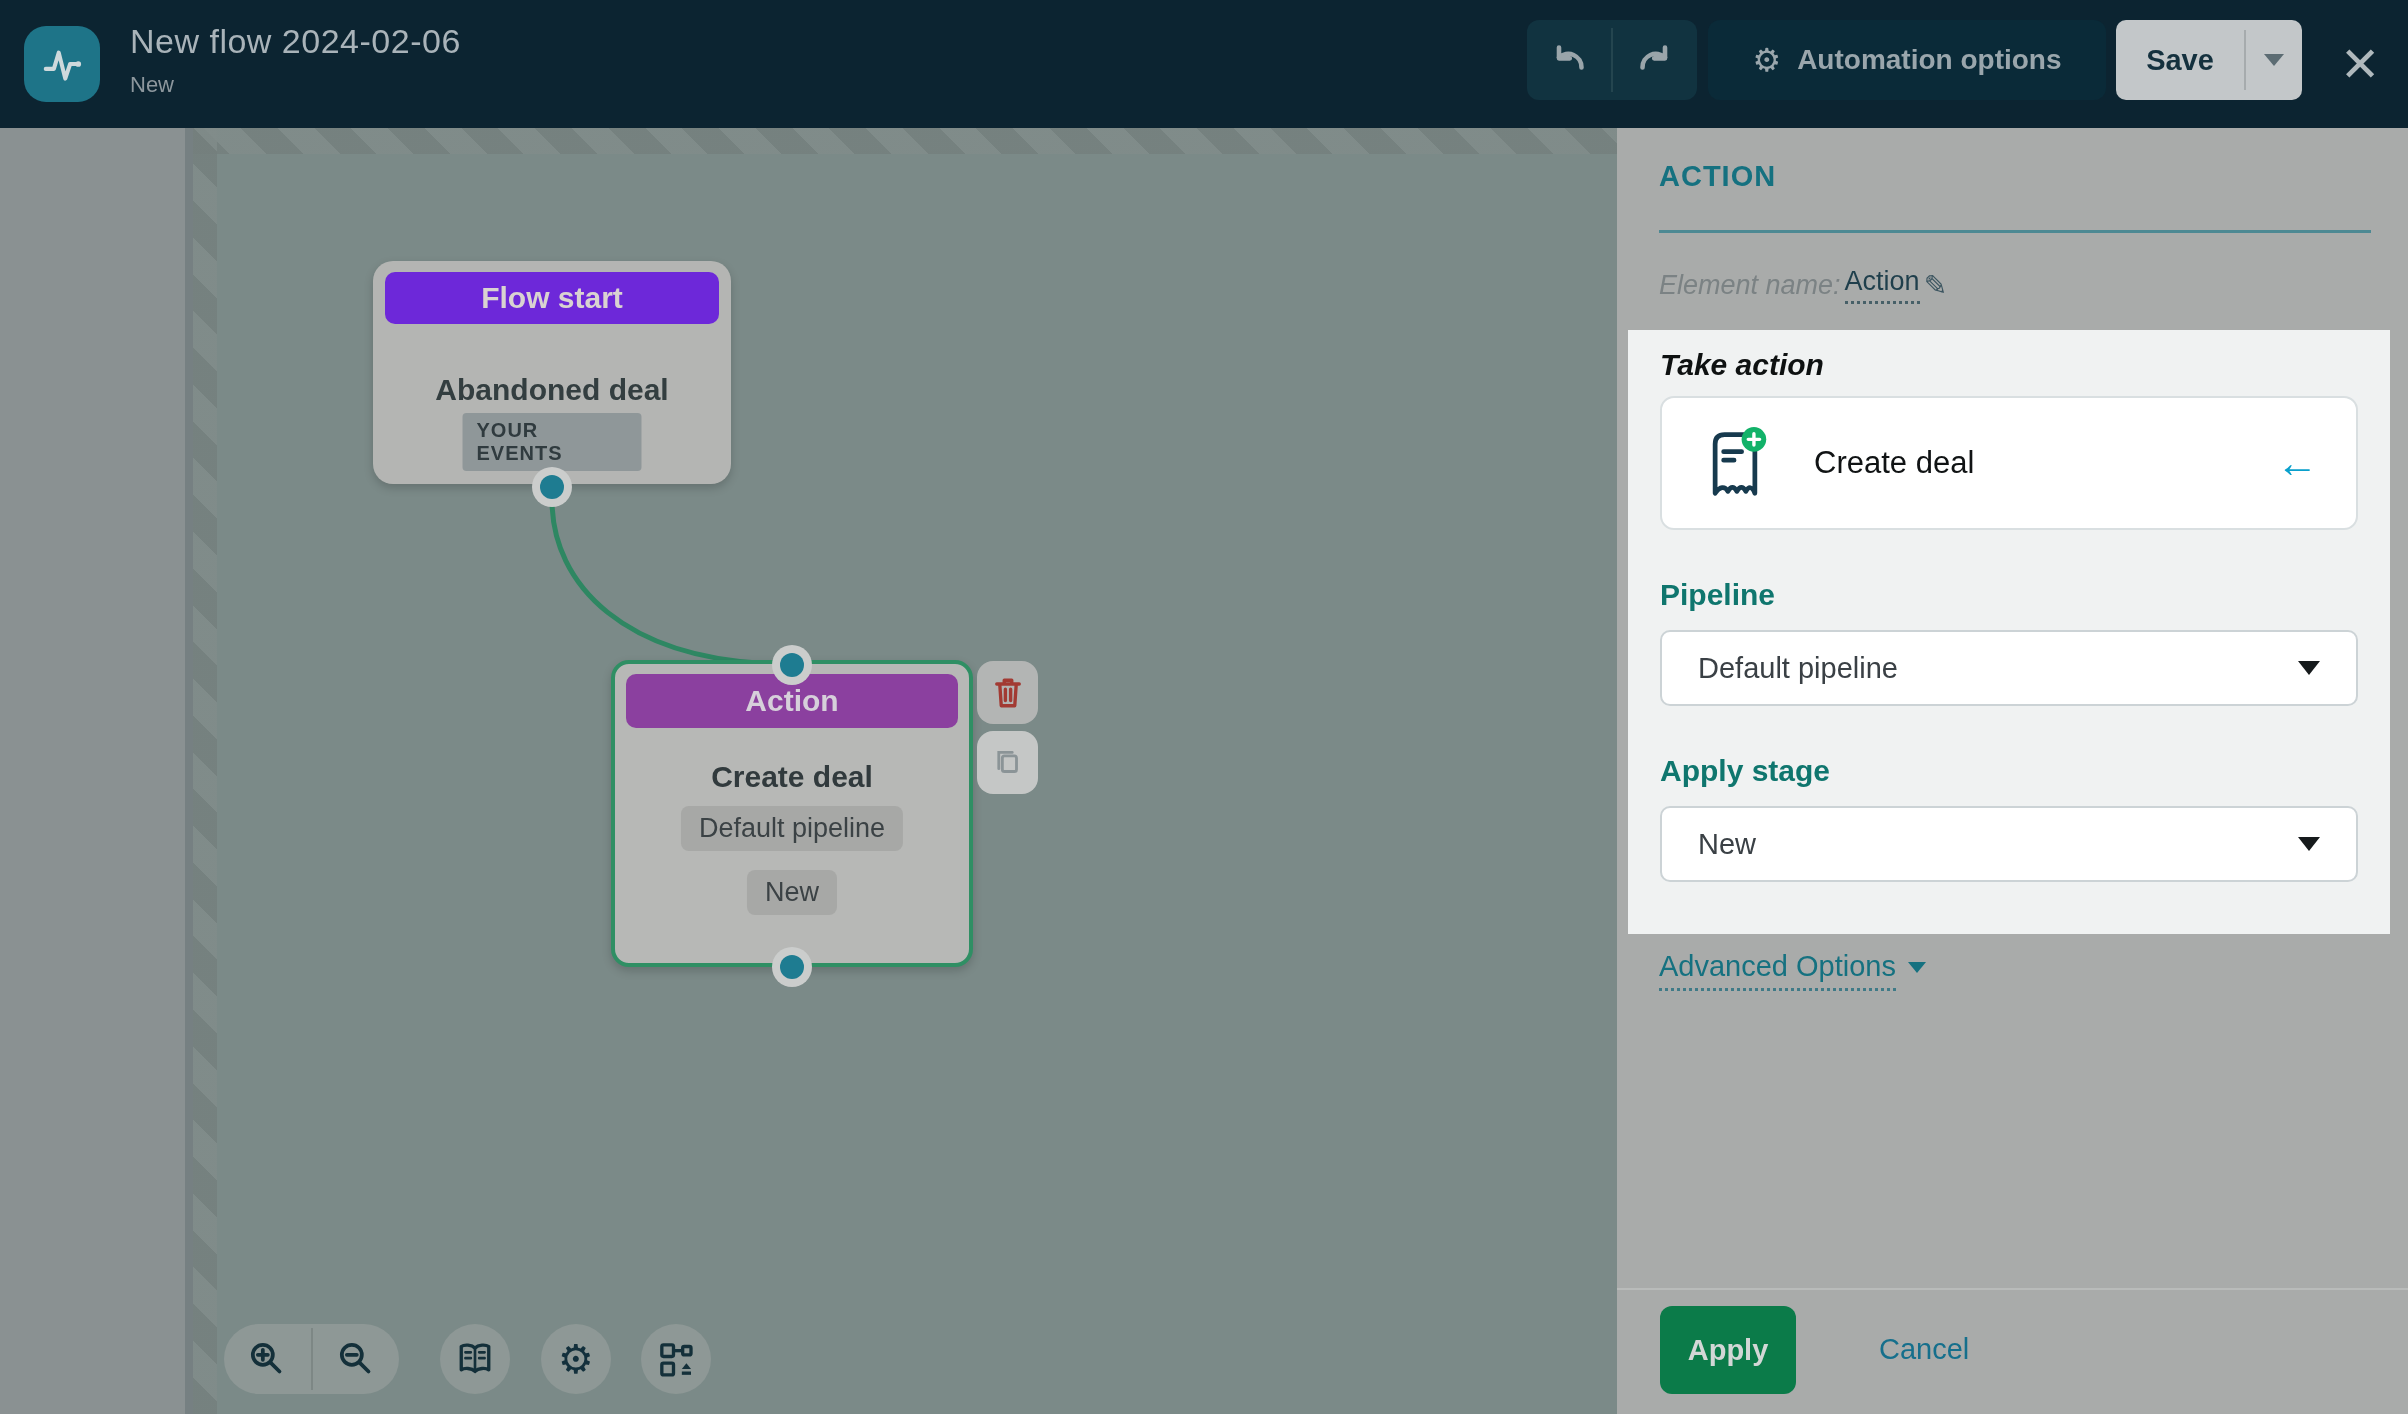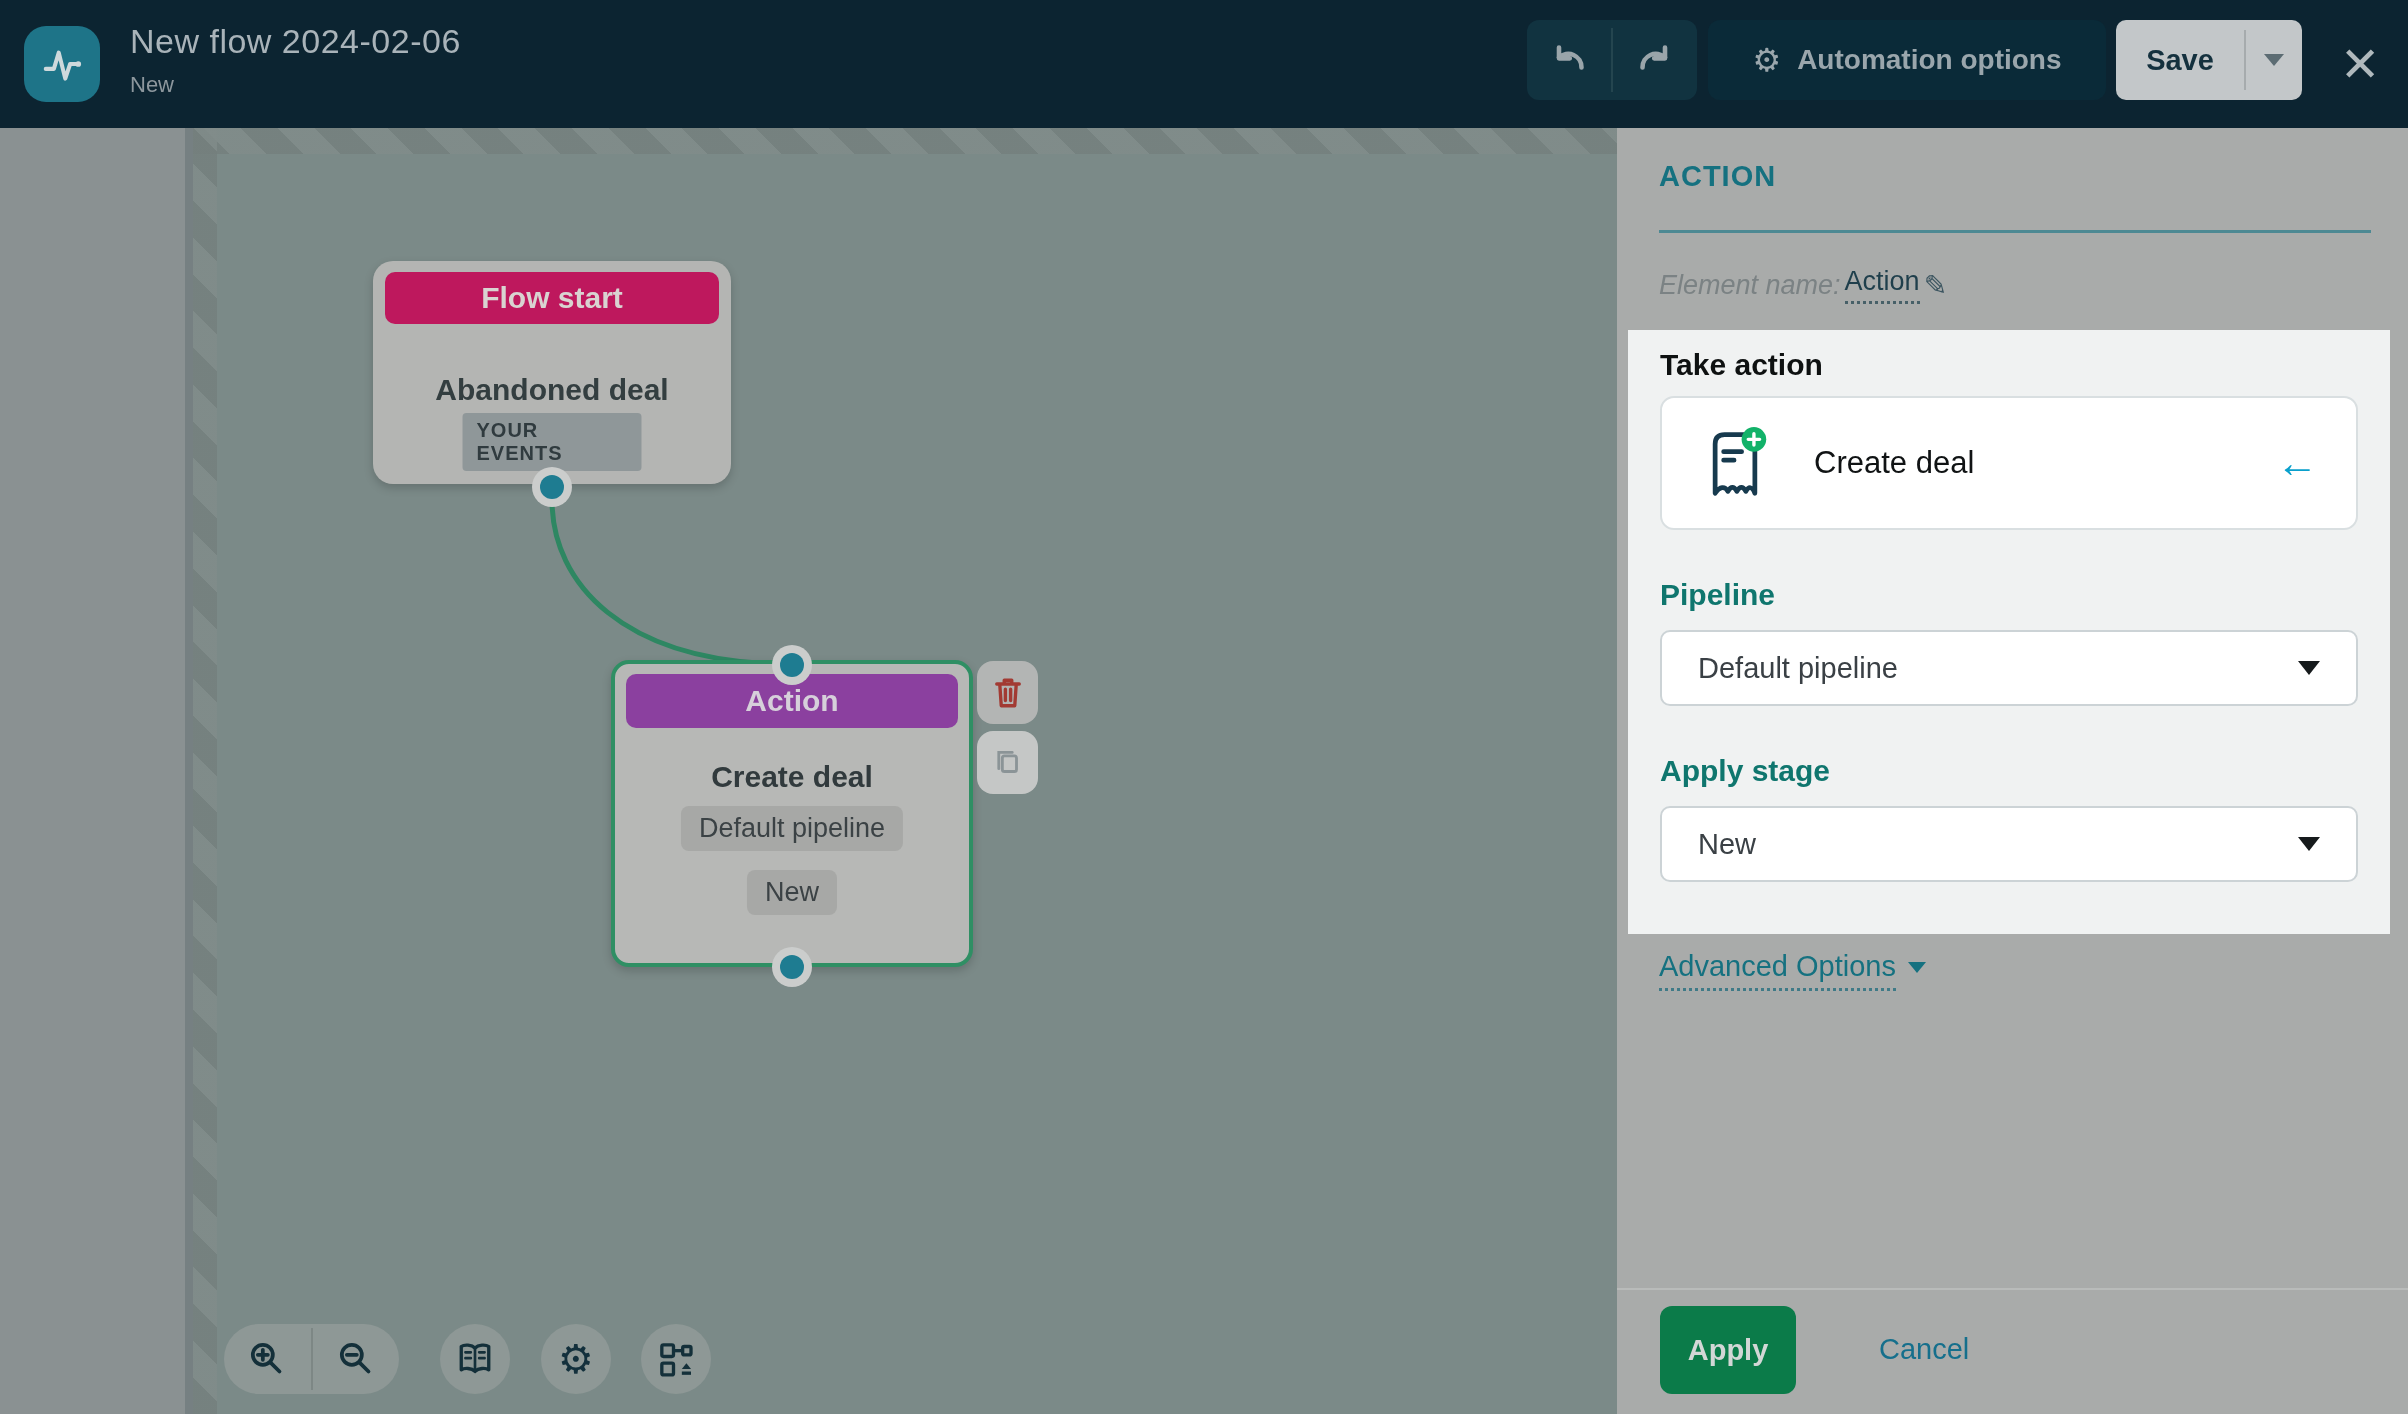--- a/index.html
+++ b/index.html
@@ -47,21 +47,21 @@
   .hatch-top { left:193px; top:128px; width:1424px; height:26px;
     background:repeating-linear-gradient(45deg,#747f7d 0 26px,#818c8a 26px 52px); opacity:.8; }
   .hatch-left { left:193px; top:128px; width:24px; height:1286px;
     background:repeating-linear-gradient(45deg,#747f7d 0 26px,#818c8a 26px 52px); opacity:.8; }
 
   .node { border-radius:20px; background:#b4b5b3; box-shadow:0 4px 10px rgba(0,0,0,.18); z-index:5; }
   .flow-node { left:373px; top:261px; width:358px; height:223px; }
   .node-header { position:absolute; left:12px; right:12px; top:11px; height:52px; border-radius:10px;
                  display:flex; align-items:center; justify-content:center;
                  font-size:30px; font-weight:700; }
-  .flow-header { background:#be185d; color:#d9d3d1; }
+  .flow-header { background:#6d28d9; color:#d9d3d1; }
   .node-title { position:absolute; left:0; right:0; text-align:center; font-size:30px; font-weight:700; color:#333e40; }
   .flow-title { top:112px; }
   .flow-badge { position:absolute; left:50%; transform:translateX(-50%); top:152px; background:#8f9799;
                 color:#303b3f; font-size:20px; font-weight:700; letter-spacing:1px; padding:6px 14px; border-radius:4px; }
 
   .action-node { left:611px; top:660px; width:362px; height:307px; background:#b7b8b6;
                  border:4px solid #2f8f64; border-radius:18px; box-shadow:0 4px 10px rgba(0,0,0,.18); z-index:5; }
   .action-header { position:absolute; left:11px; right:11px; top:10px; height:54px; border-radius:10px;
                    background:#8b409f; color:#d6d0da; display:flex; align-items:center; justify-content:center;
                    font-size:30px; font-weight:700; }
@@ -94,21 +94,21 @@
   
   .panel { left:1617px; top:128px; width:791px; height:1286px; background:#a9abaa; z-index:20; }
   .panel-heading { position:absolute; left:42px; top:32px; font-size:29px; font-weight:700; letter-spacing:1px; color:#157180; }
   .panel-hr { position:absolute; left:42px; top:102px; width:712px; height:3px; background:#4d8993; }
   .element-row { position:absolute; left:42px; top:138px; display:flex; align-items:center; gap:4px; }
   .element-label { font-style:italic; font-size:27px; color:#7b8284; }
   .element-value { font-size:27px; color:#1f3f4c; border-bottom:3px dotted #476068; padding-bottom:4px; cursor:pointer; }
   .pencil { font-size:28px; color:#3c5560; cursor:pointer; }
 
   .sheet { position:absolute; left:11px; top:202px; width:762px; height:604px; background:#f0f2f2; z-index:25; }
-  .sheet-title { position:absolute; left:32px; top:18px; font-size:30px; font-weight:700; color:#0e1111; }
+  .sheet-title { position:absolute; left:32px; top:18px; font-size:30px; font-weight:700; color:#0e1111;font-style:italic; }
   .deal-card { position:absolute; left:32px; top:66px; width:698px; height:134px; background:#ffffff;
                border:2px solid #d9dfe1; border-radius:14px; display:flex; align-items:center; padding:0 38px; cursor:pointer; }
   .deal-card-label { font-size:31px; color:#101314; margin-left:44px; }
   .back-arrow { margin-left:auto; font-size:42px; font-weight:700; color:#0aa0cc; cursor:pointer; line-height:1; }
   .field-label { position:absolute; left:32px; font-size:30px; font-weight:700; color:#0f766e; }
   .fl-pipeline { top:248px; } .fl-stage { top:424px; }
   .select { position:absolute; left:32px; width:698px; height:76px; background:#ffffff;
             border:2px solid #ccd3d6; border-radius:10px; display:flex; align-items:center;
             padding:0 36px; font-size:29px; color:#3a4045; cursor:pointer; }
   .sel-pipeline { top:300px; } .sel-stage { top:476px; }

